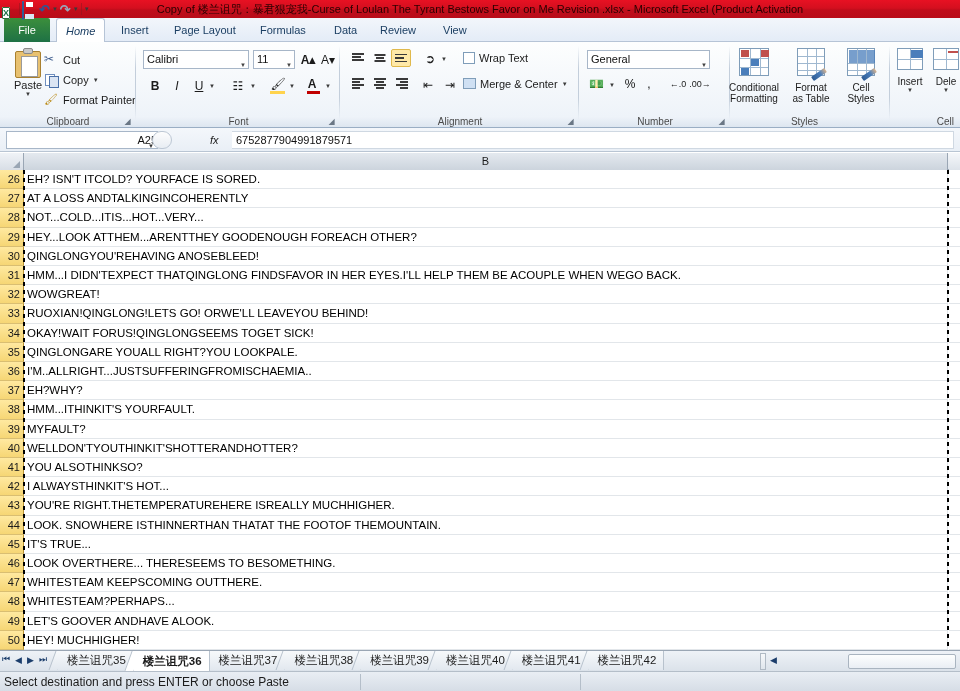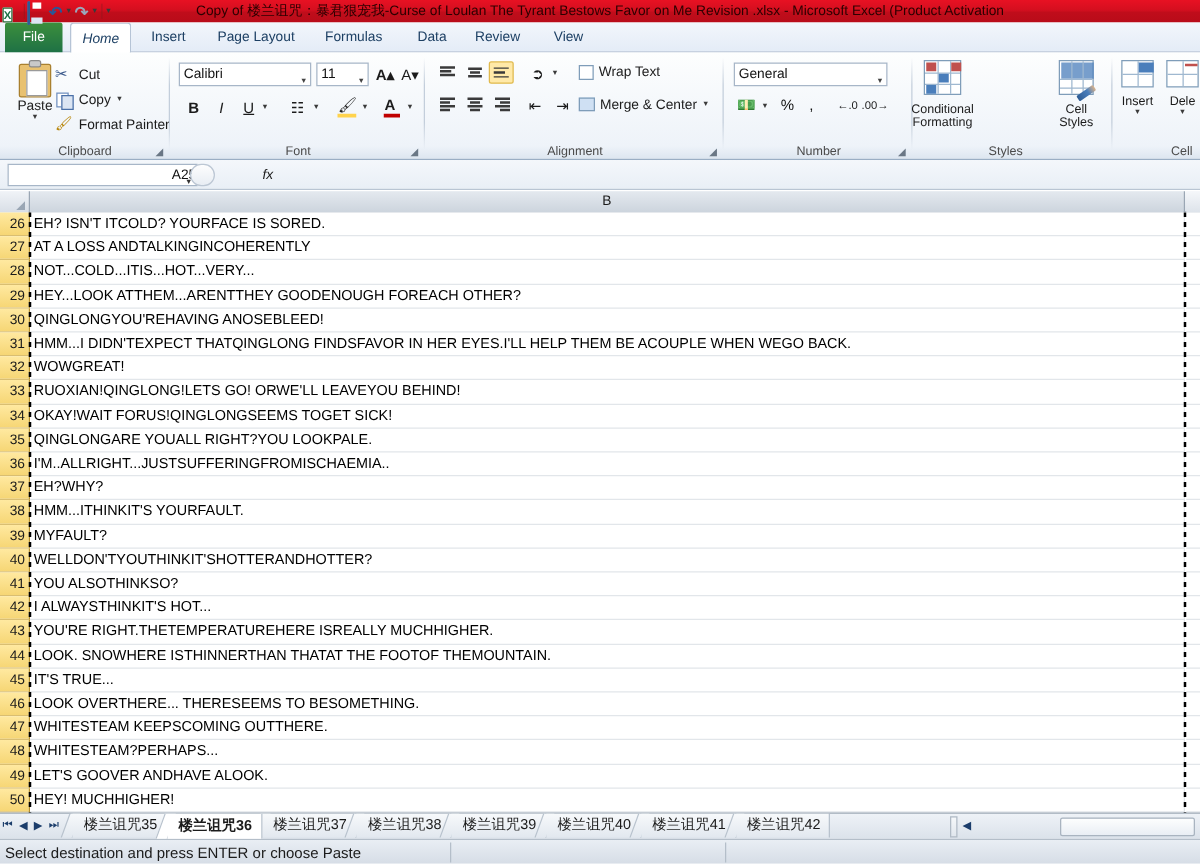--- a/index.html
+++ b/index.html
@@ -447,20 +447,34 @@
               <span class="r" style="top:18px;"></span>
             <span class="red-cell" style="left:1px;top:1px;width:8px;height:7px;"></span>
             <span class="blue-cell" style="left:11px;top:10px;width:8px;height:7px;"></span>
             <span class="red-cell" style="left:21px;top:1px;width:8px;height:7px;"></span>
             <span class="blue-cell" style="left:1px;top:19px;width:8px;height:7px;"></span>
           </div>
         </div>
         <div class="big-lbl">Conditional</div>
         <div class="big-lbl">Formatting</div>
       </div>
+      <div class="big-btn" style="left:66px;width:52px;">
+        <div class="big-ico">
+          <div class="grid-ico" style="margin:2px auto 0;width:28px;">
+            <span class="c" style="left:9px;"></span>
+              <span class="c" style="left:18px;"></span>
+            <span class="r" style="top:7px;"></span>
+              <span class="r" style="top:14px;"></span>
+              <span class="r" style="top:21px;"></span>
+            <span class="pen"></span>
+          </div>
+        </div>
+        <div class="big-lbl">Format</div>
+        <div class="big-lbl">as Table</div>
+      </div>
       <div class="big-btn" style="left:118px;width:48px;">
         <div class="big-ico">
           <div class="grid-ico" style="margin:2px auto 0;width:28px;">
             <span class="blue-cell" style="left:1px;top:1px;width:26px;height:13px;opacity:.75;"></span>
             <span class="c" style="left:9px;"></span>
               <span class="c" style="left:18px;"></span>
             <span class="r" style="top:14px;"></span>
               <span class="r" style="top:21px;"></span>
             <span class="pen"></span>
           </div>
@@ -501,20 +515,21 @@
 
   <div class="fbar">
     <div class="namebox">
       <span>A25</span>
       <span class="cv">▼</span>
     </div>
     <div class="fb-btns">
       <span class="fb-circle"></span>
     </div>
     <div class="fx">fx</div>
+    <div class="fbox">6752877904991879571</div>
   </div>
 
   <div class="colhdr">
     <div class="corner"></div>
     <div class="col-b">B</div>
     <div class="col-rest"></div>
   </div>
 
   <div class="gridarea">
     <div class="ants-l"></div>

